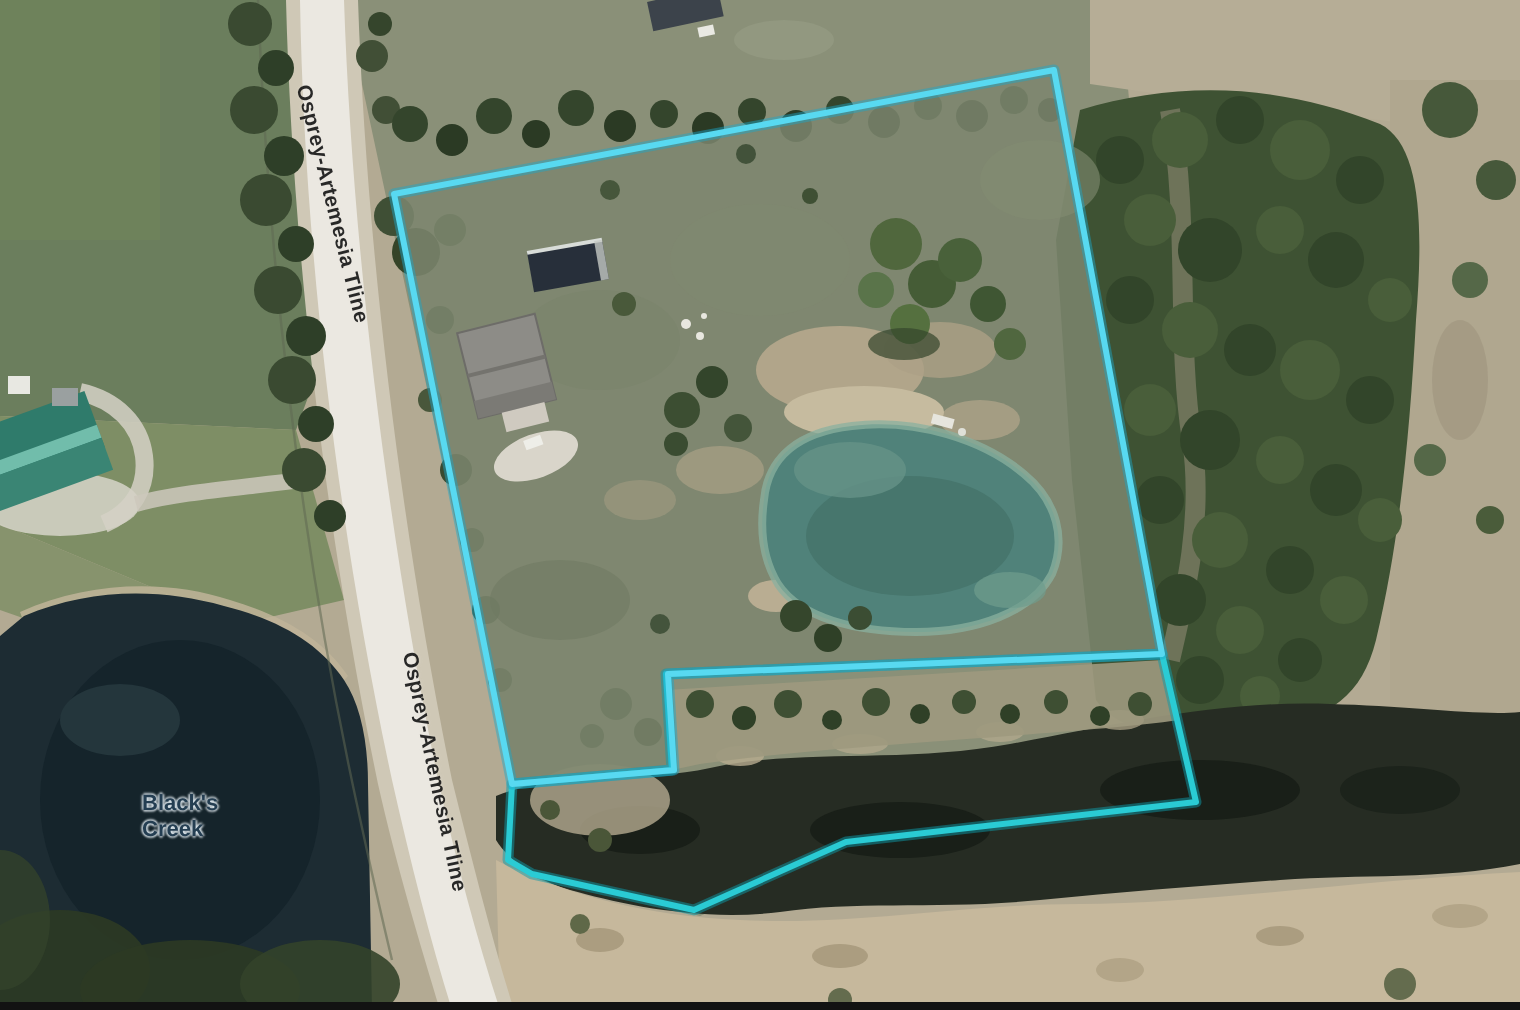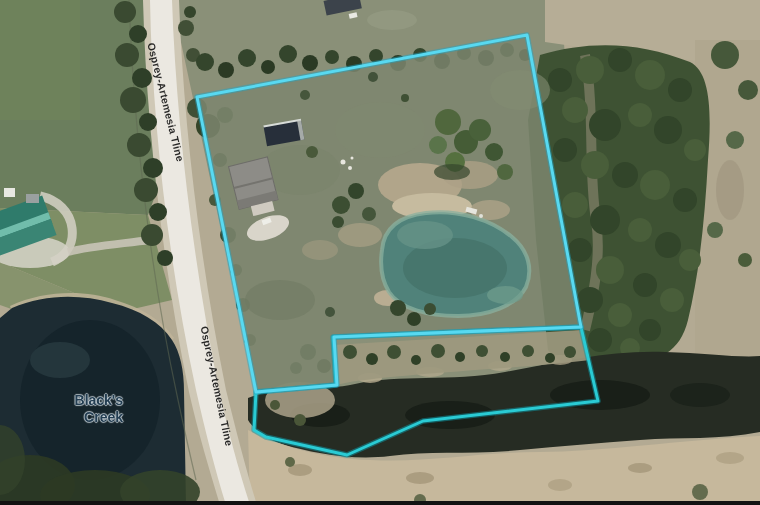--- a/index.html
+++ b/index.html
@@ -9,22 +9,22 @@
   }
   #scene{position:absolute;left:0;top:0;width:760px;height:505px;display:block;}
   .map-label{position:absolute;white-space:nowrap;pointer-events:none;}
   .road-label{
     font-size:10.5px;font-weight:700;color:#181818;letter-spacing:.2px;
     transform:translate(-50%,-50%) rotate(76deg);opacity:.92;
     text-shadow:0 0 2px rgba(235,232,225,.5);
   }
   #road-label-2{transform:translate(-50%,-50%) rotate(78deg);}
   .water-label{
-    width:52px;text-align:right;white-space:normal;line-height:1.2;
-    font-size:14px;font-weight:700;color:#243e52;
+    width:52px;text-align:left;white-space:normal;line-height:1.2;
+    font-size:11px;font-weight:700;color:#243e52;
     transform:translate(-50%,-50%);
     text-shadow:-1px 0 1px rgba(235,245,250,.65),1px 0 1px rgba(235,245,250,.65),
                 0 -1px 1px rgba(235,245,250,.65),0 1px 1px rgba(235,245,250,.65);
     filter:blur(.3px);
   }
 </style>
 </head>
 <body>
 
 <div id="map-canvas">

